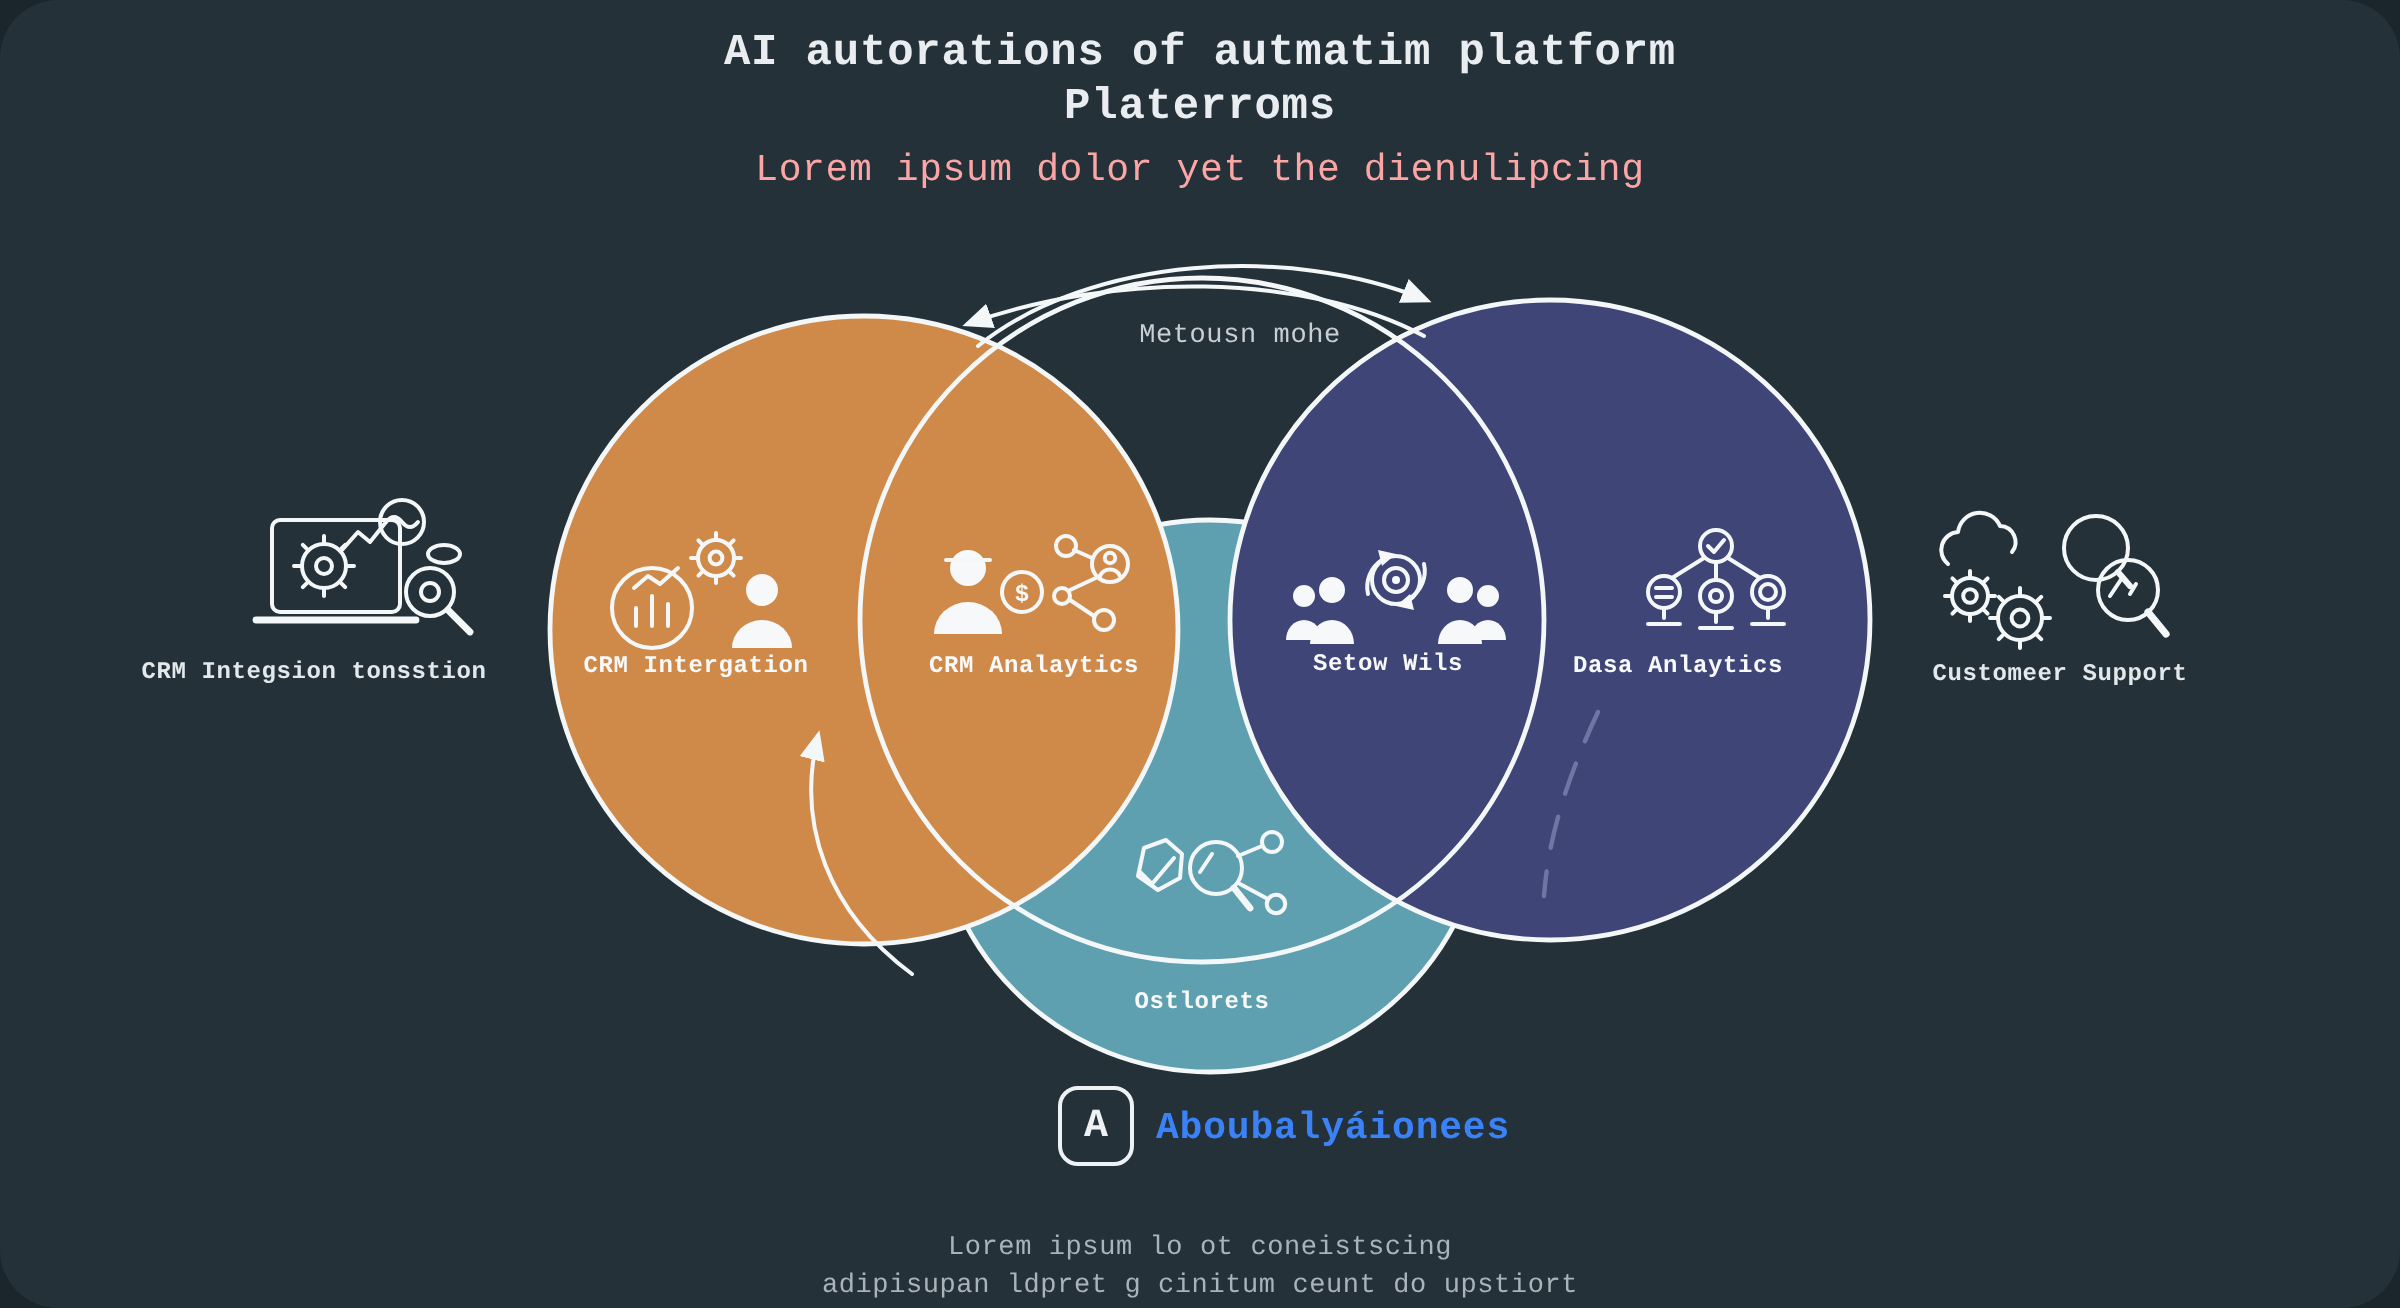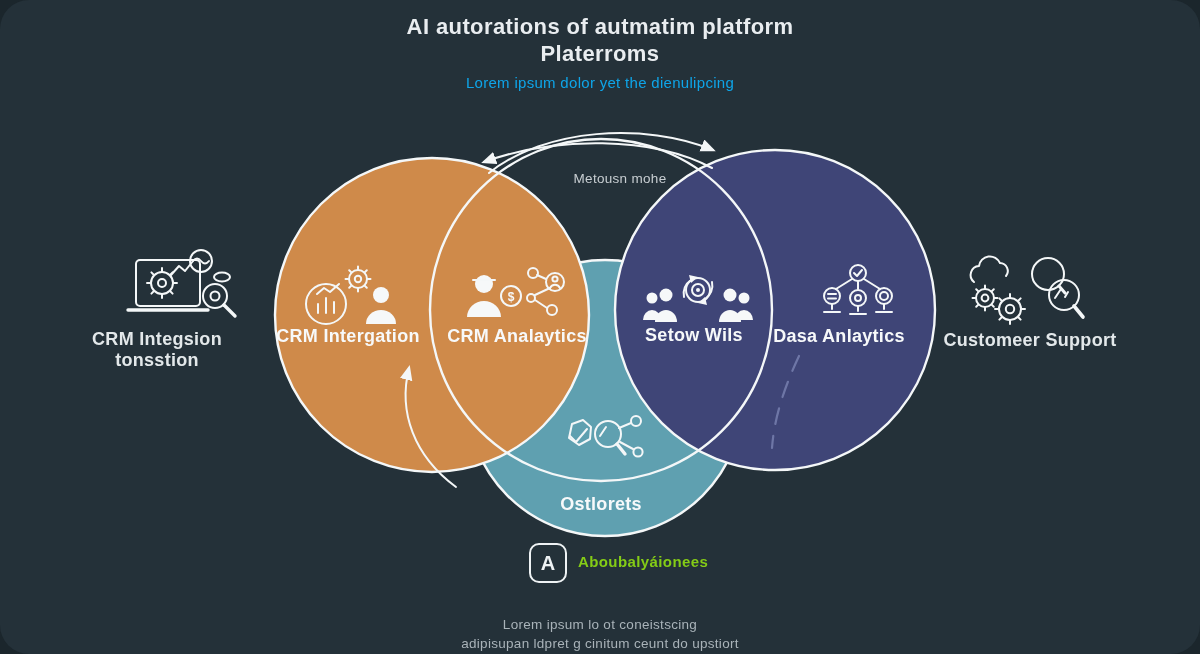--- a/index.html
+++ b/index.html
@@ -1,38 +1,38 @@
 <!DOCTYPE html>
 <html><head>
 <meta charset="utf-8">
 <style>
   html,body{margin:0;padding:0;background:#1b262c;}
   .stage{
     position:relative;width:1200px;height:654px;overflow:hidden;
     background:#243139;
-    font-family:Liberation Sans, sans-serif;
+    font-family:Liberation Mono, monospace;
     border-radius:29px;
   }
   .abs{position:absolute;}
   .center-text{left:0;right:0;text-align:center;}
   .title-block{top:14px;color:#e9edf0;font-weight:bold;font-size:22px;letter-spacing:.4px;line-height:1.22;}
-  .subtitle-block{top:72px;color:#0ea5e9;font-size:15px;line-height:1.4;letter-spacing:.3px;}
-  .center-note{top:169px;color:#c8ced2;font-size:13.5px;line-height:1.45;letter-spacing:.3px;padding-left:40px;}
-  .lbl{position:absolute;text-align:center;font-size:18px;font-weight:600;color:#f7f9fa;letter-spacing:.3px;}
+  .subtitle-block{top:72px;color:#fca5a5;font-size:19px;line-height:1.4;letter-spacing:.3px;}
+  .center-note{top:159px;color:#c8ced2;font-size:13.5px;line-height:1.45;letter-spacing:.3px;padding-left:40px;}
+  .lbl{position:absolute;text-align:center;font-size:12px;font-weight:600;color:#f7f9fa;letter-spacing:.3px;}
   .side-lbl{color:#e3e8ea;}
   svg.scene{left:0;top:0;}
   .icon{position:absolute;}
   .icon svg{display:block;}
   .badge{
     position:absolute;left:529px;top:543px;width:34px;height:36px;
     border:2.6px solid #eef2f4;border-radius:10px;
     display:flex;align-items:center;justify-content:center;
     color:#eef2f4;font-size:20px;font-weight:bold;
   }
-  .footer-caption{position:absolute;left:578px;top:553px;font-size:15px;font-weight:bold;color:#84cc16;letter-spacing:.4px;}
+  .footer-caption{position:absolute;left:578px;top:553px;font-size:19px;font-weight:bold;color:#3b82f6;letter-spacing:.4px;}
   .footer-text{top:616px;color:#a9b3b9;font-size:13.5px;line-height:1.38;letter-spacing:.3px;}
   .stroke{fill:none;stroke:#f4f7f8;stroke-width:2;stroke-linecap:round;stroke-linejoin:round;}
   .fillw{fill:#f6f8f9;stroke:none;}
 </style>
 </head>
 <body>
 
 <div class="stage">
 
   <svg class="scene abs" width="1200" height="654" viewBox="0 0 1200 654">

